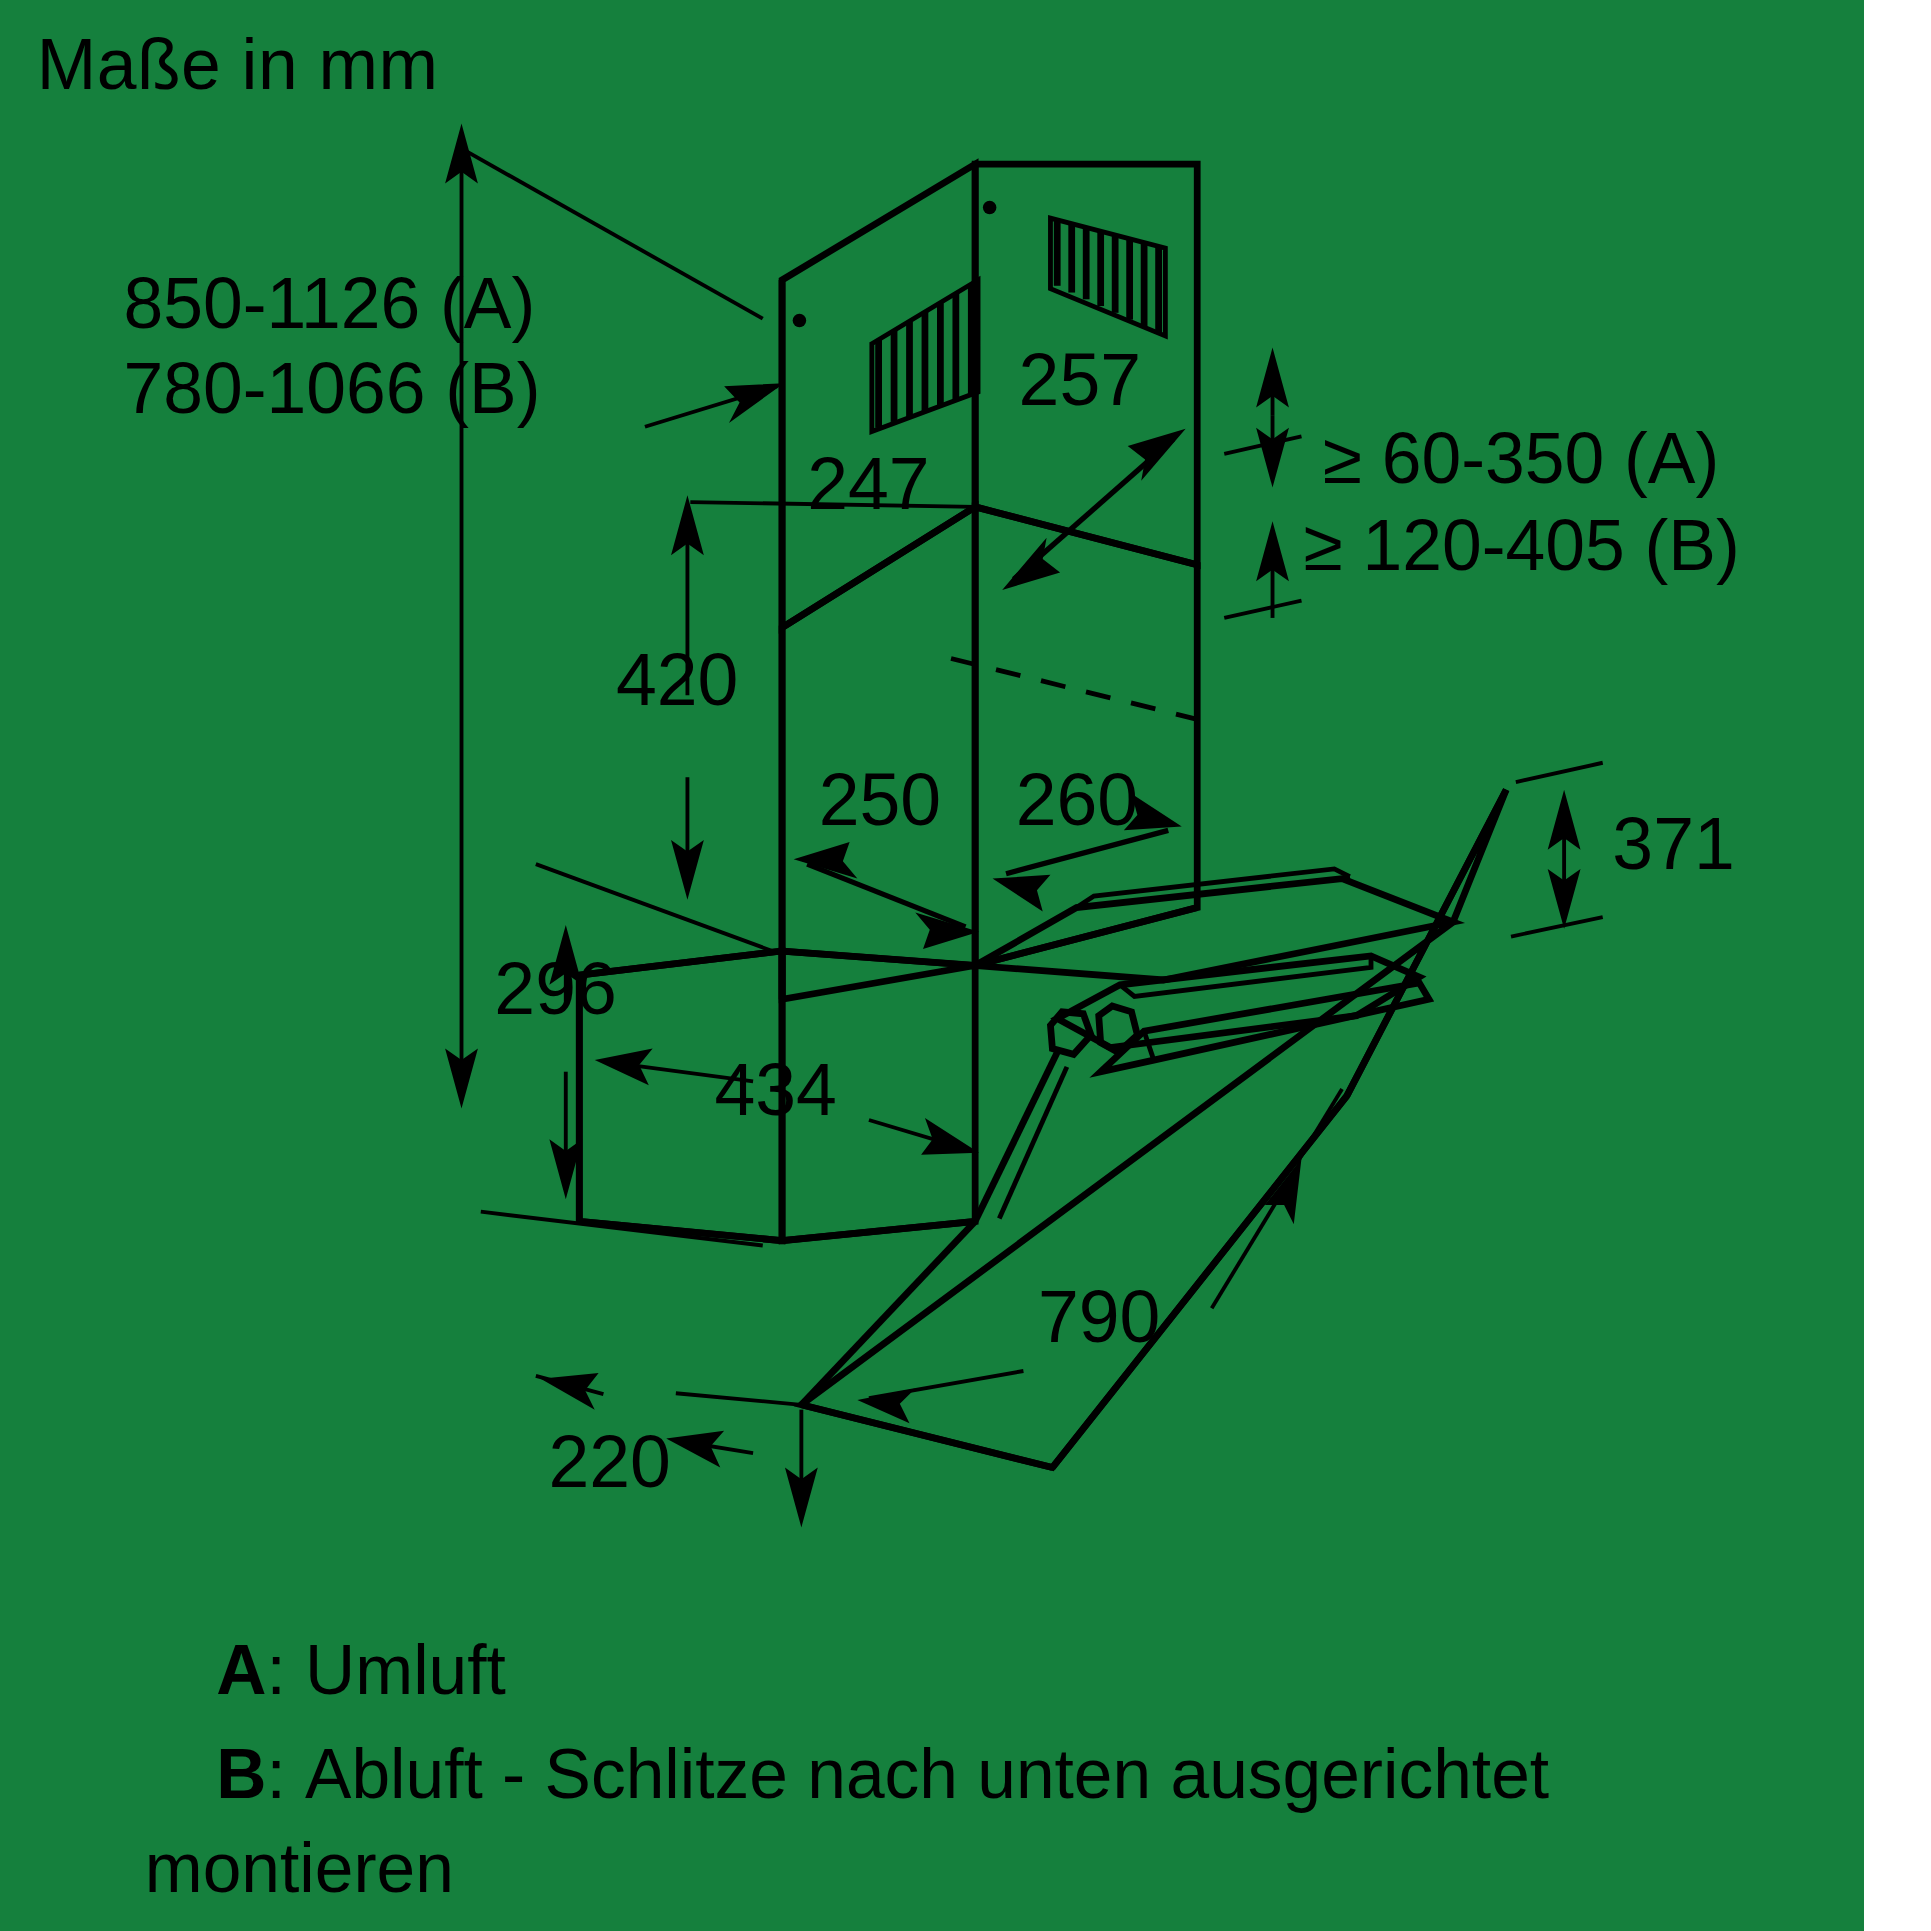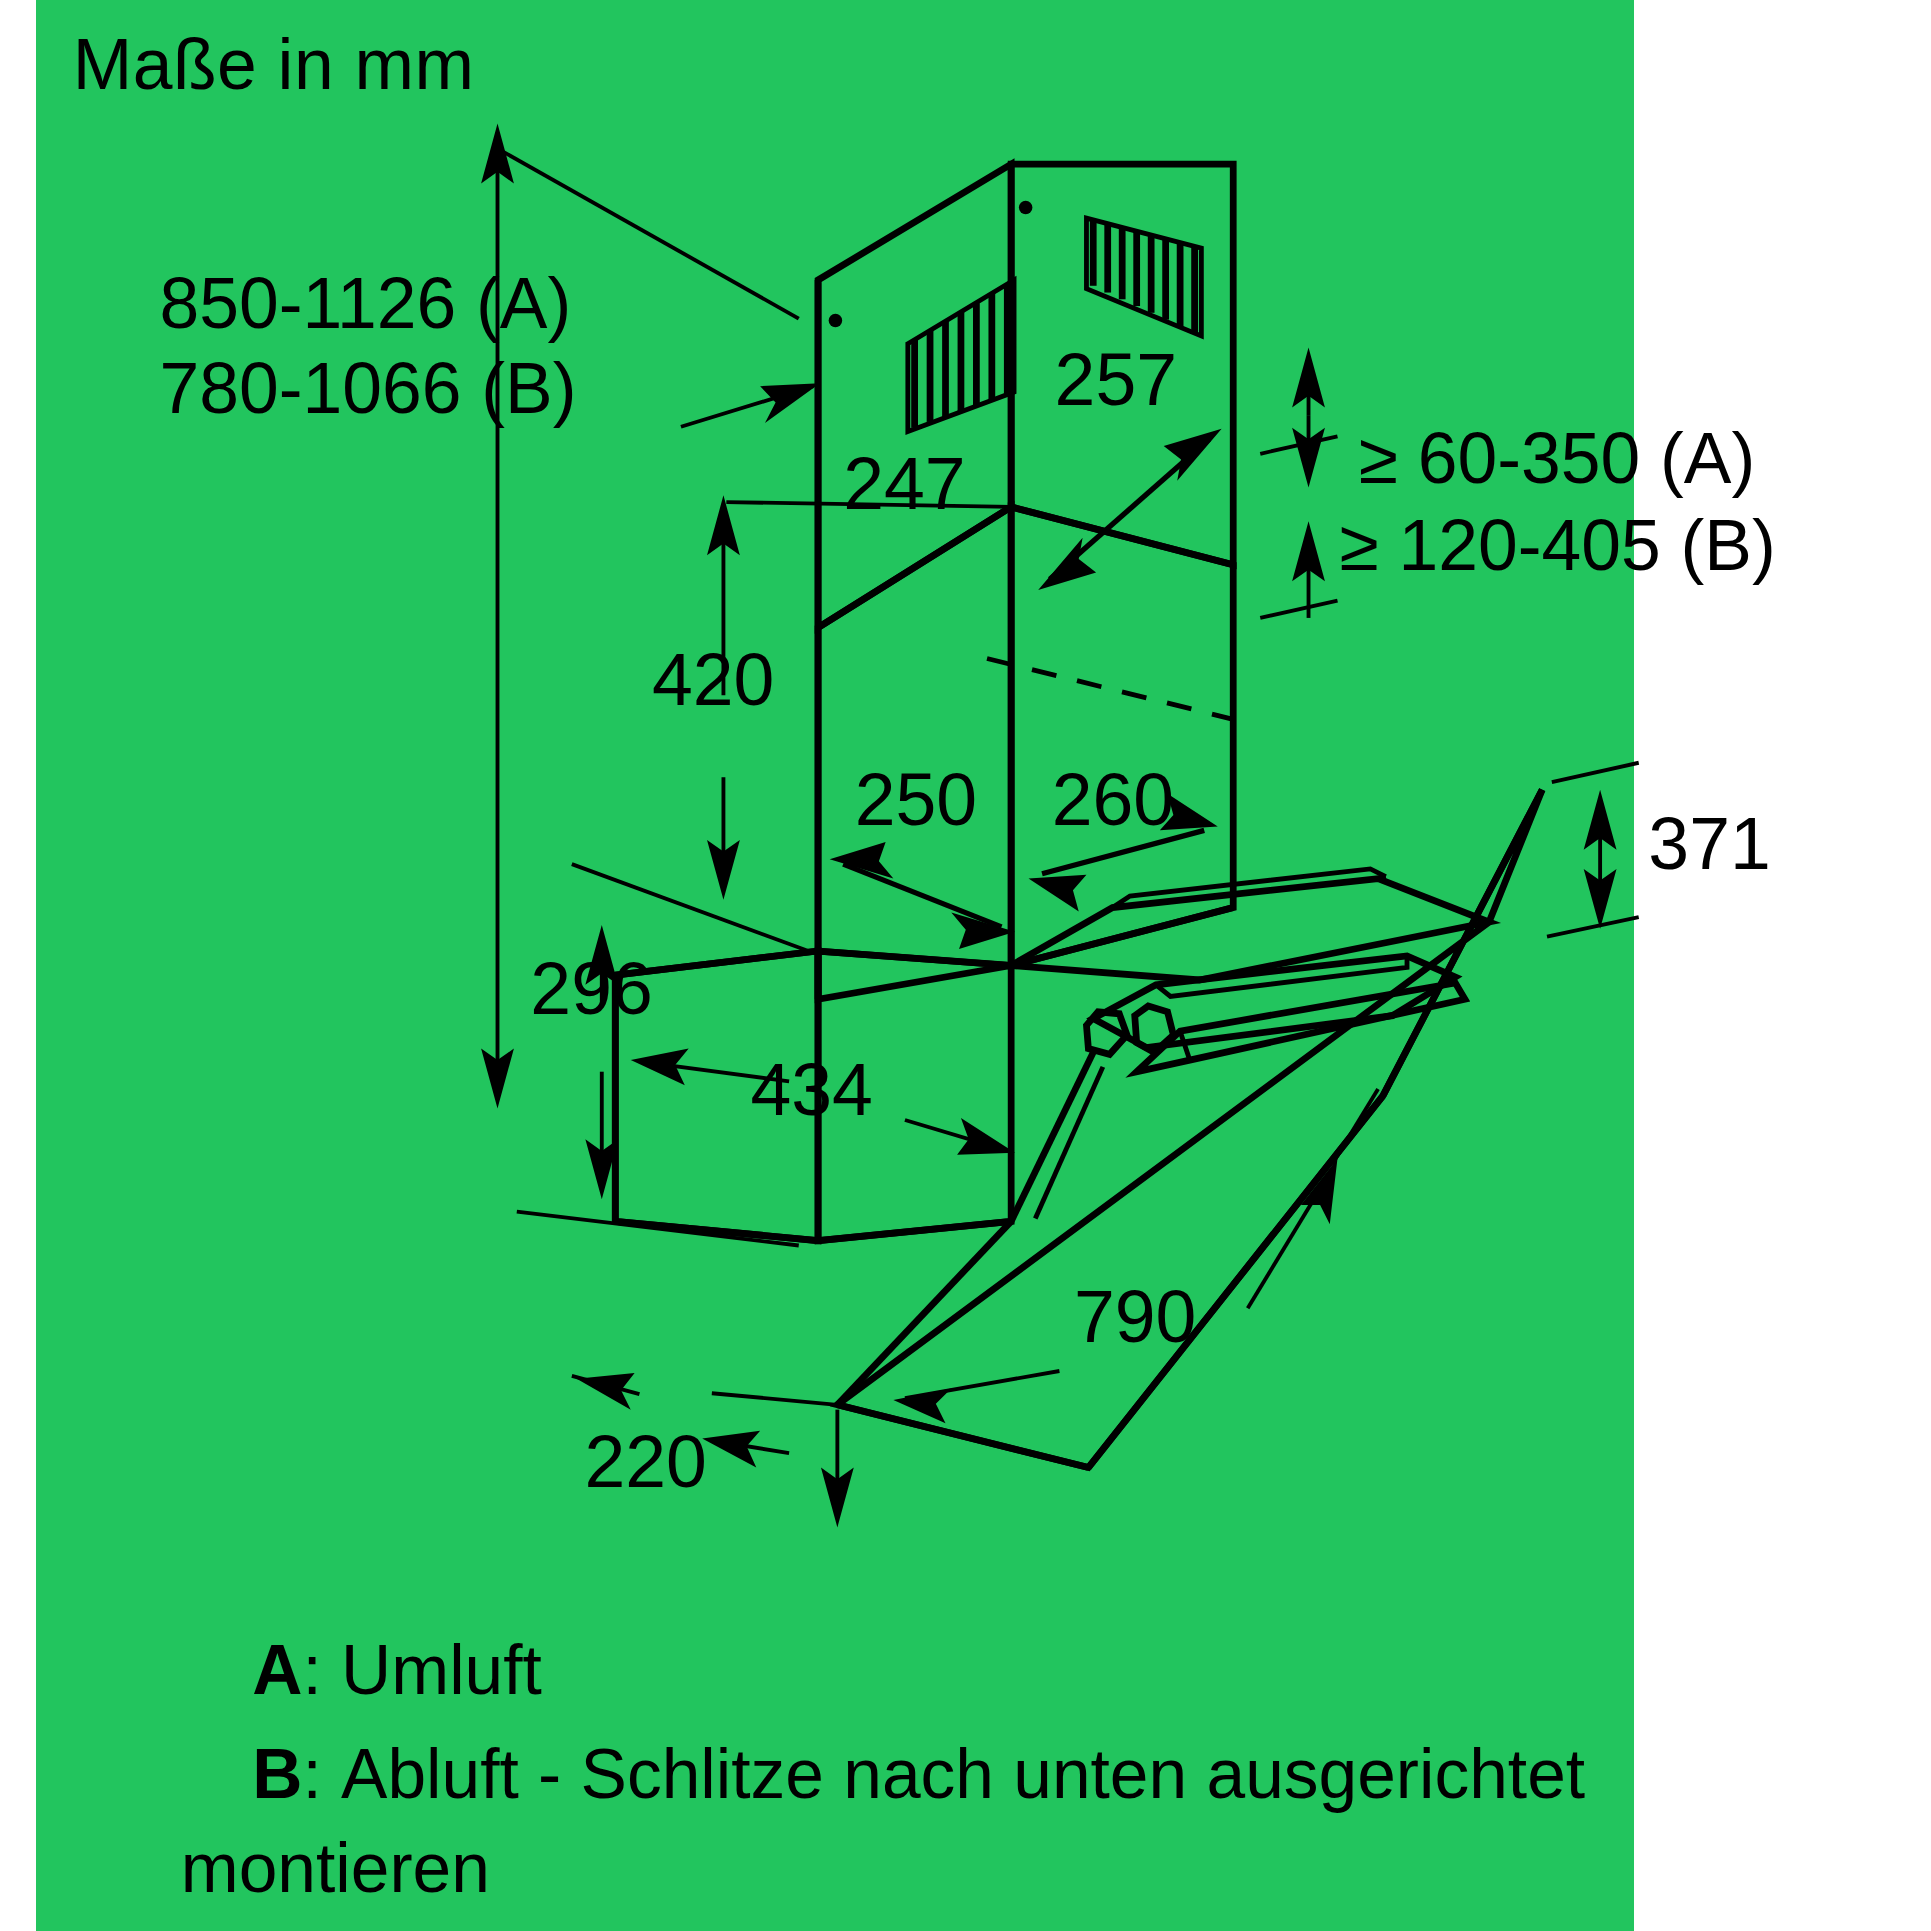--- a/index.html
+++ b/index.html
@@ -11,24 +11,23 @@
   body {
     width: 1931px;
     height: 1931px;
     font-family: "Liberation Sans", sans-serif;
     color: #000000;
     overflow: hidden;
     position: relative;
   }
   #stage {
     position: relative;
-    width: 1598px;
+    width: 1864px;
     height: 1931px;
-    background: #22c55e;
-    margin-left: 36px;
+    background: #15803d;
   }
   svg.drawing {
     position: absolute;
     left: 0;
     top: 0;
     width: 1931px;
     height: 1931px;
     display: block;
   }
   text {

